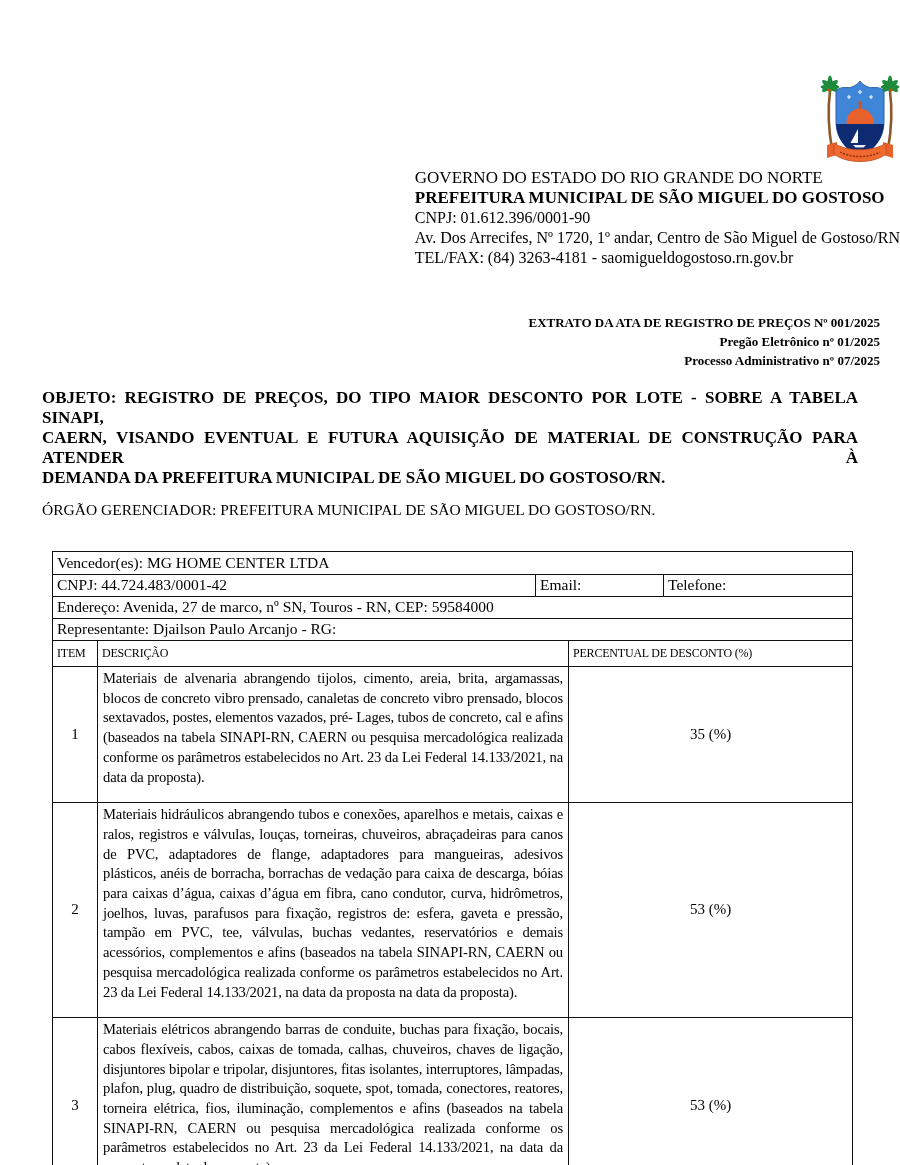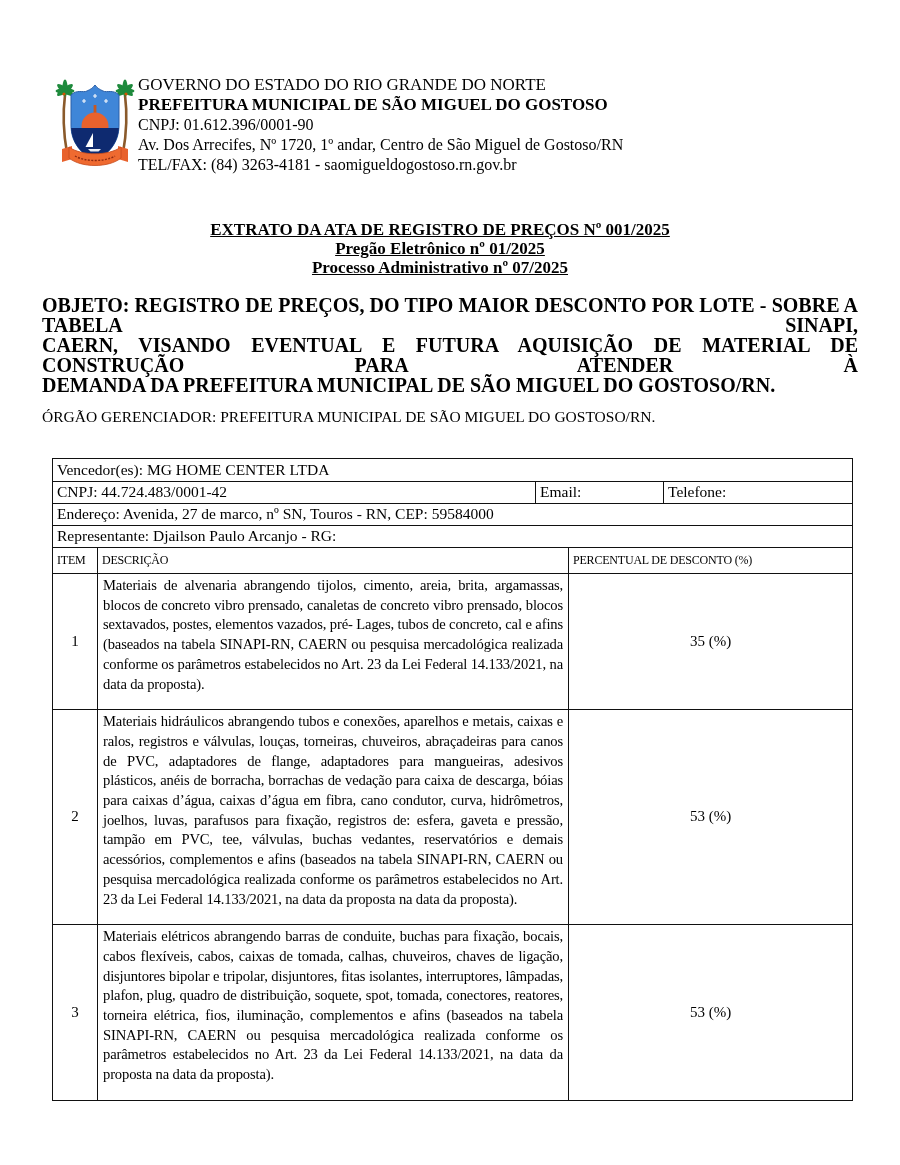--- a/index.html
+++ b/index.html
@@ -9,43 +9,43 @@
     width: 900px;
     height: 1165px;
     background: #ffffff;
     color: #000;
     font-family: "Liberation Serif", "DejaVu Serif", serif;
     overflow: hidden;
   }
   
   .letterhead {
     display: flex;
-    align-items: center;
+    align-items: flex-end;
     margin: 75px 0 0 55px;
+    flex-direction: column;
   }
   .logo-wrap { width: 80px; height: 93px; flex: 0 0 80px; }
   .letterhead-text { margin-left: 3px; line-height: 20px; }
   .lh1 { font-size: 17px; }
   .lh2 { font-size: 17px; font-weight: bold; }
   .lh3, .lh4, .lh5 { font-size: 16px; }
   
   .title-block {
     width: 880px;
     margin-top: 45px;
-    text-align: center;
+    text-align: right;
     font-weight: bold;
-    font-size: 17px;
+    font-size: 13px;
     line-height: 19px;
-    text-decoration: underline;
   }
   
   .objeto {
     margin: 18px 42px 8px 42px;
     font-weight: bold;
-    font-size: 20px;
+    font-size: 17px;
     line-height: 20px;
   }
   .objeto .jl { text-align: justify; text-align-last: justify; }
   .orgao {
     margin: 13px 42px 0 42px;
     font-size: 15.5px;
   }
   .produtos {
     margin: 20px 42px 0 42px;
     font-weight: bold;

